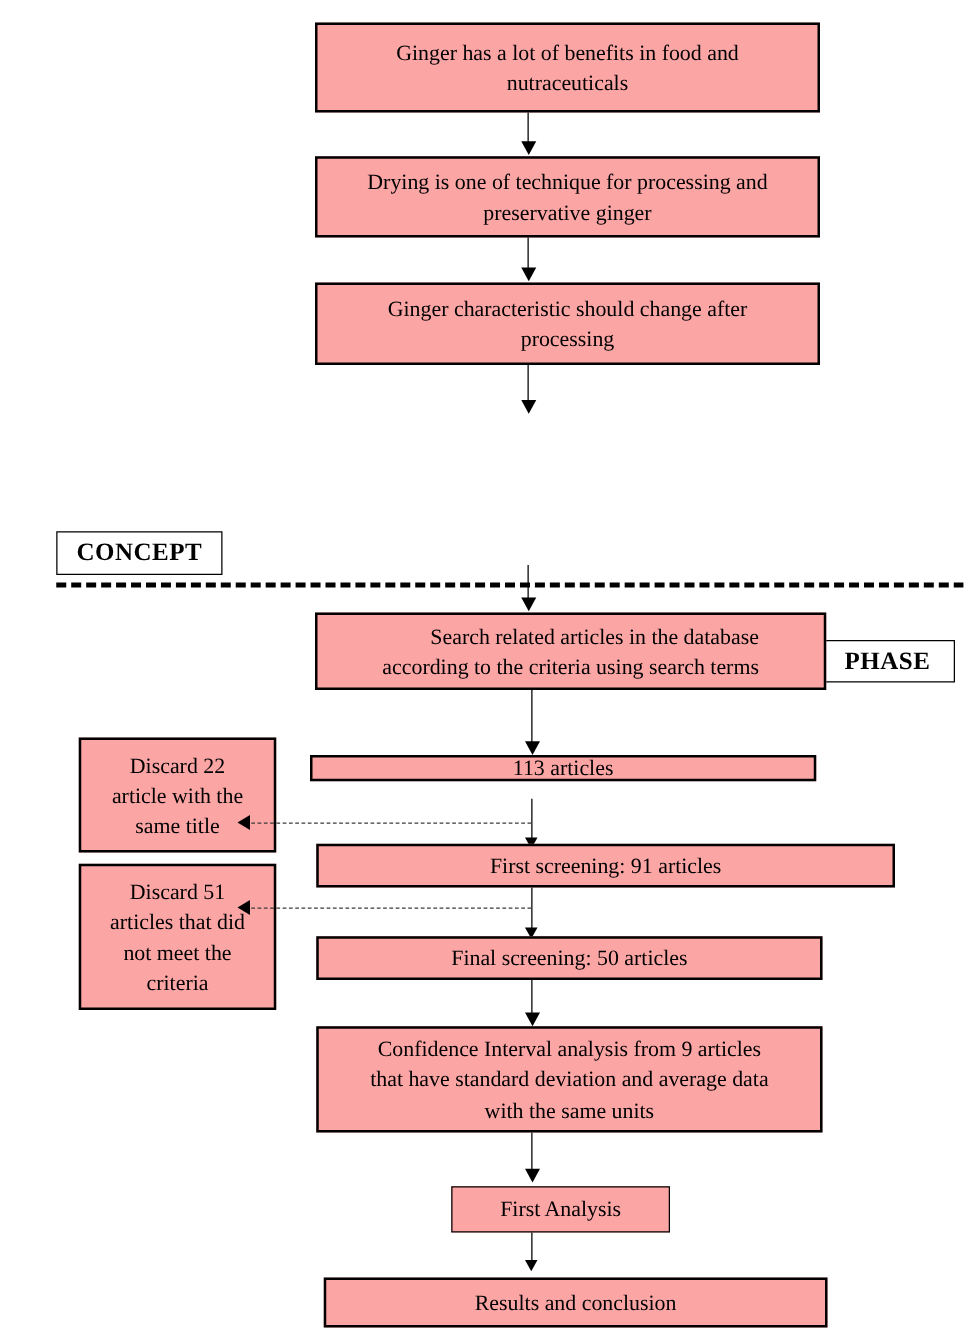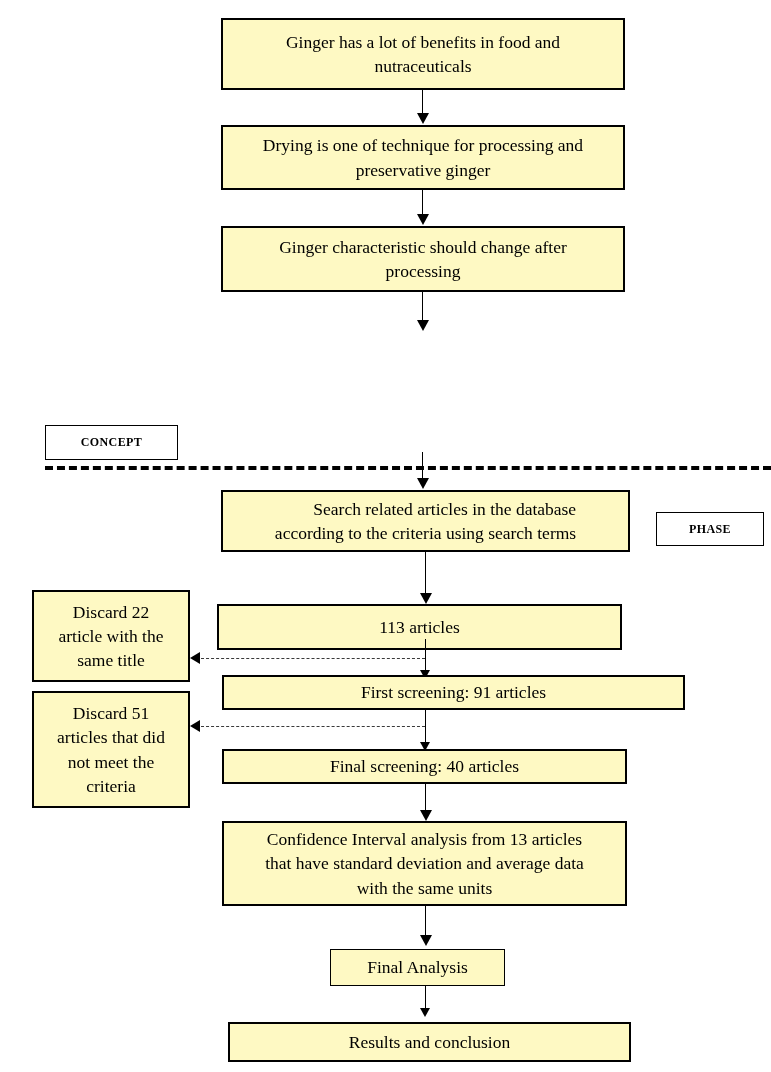--- a/index.html
+++ b/index.html
@@ -15,45 +15,46 @@
     font-family: "Liberation Serif", "DejaVu Serif", serif;
     color: #000000;
     overflow: hidden;
   }
 
   
   .node {
     position: absolute;
     box-sizing: border-box;
     border: 2px solid #000000;
-    background: #fef9c3;
+    background: #fca5a5;
     display: flex;
     align-items: center;
     justify-content: center;
     text-align: center;
     font-size: 17.5px;
     line-height: 1.38;
     padding: 4px 8px;
     white-space: pre-line;
+    margin-left: 31px;
   }
   .node.thin {
     border-width: 1.5px;
   }
 
   
   .tag {
     position: absolute;
     box-sizing: border-box;
     border: 1.5px solid #000000;
     background: #ffffff;
     display: flex;
     align-items: center;
     justify-content: center;
     font-weight: bold;
-    font-size: 12px;
+    font-size: 20px;
     letter-spacing: 0.4px;
   }
 
   
   .vline {
     position: absolute;
     width: 0;
     border-left: 1.7px solid #000000;
   }
   .arrowhead {
@@ -120,50 +121,50 @@
   <div class="vline" style="left:422px; top:452px; height:29px;"></div>
   <div class="arrowhead" style="left:417px; top:478px;"></div>
 
   <div class="tag" style="left:656px; top:483px; width:108px; height:34px;margin-top:29px;">PHASE</div>
 
   <div class="node" style="left:221px; top:490px; width:409px; height:62px;text-align:right;">Search related articles in the database
 according to the criteria using search terms</div>
   <div class="vline" style="left:425px; top:552px; height:45px;"></div>
   <div class="arrowhead" style="left:420px; top:593px;"></div>
 
-  <div class="node" style="left:217px; top:604px; width:405px; height:46px;">113 articles</div>
+  <div class="node" style="left:217px; top:604px; width:405px; height:21px;">113 articles</div>
 
   <div class="node" style="left:32px; top:590px; width:158px; height:92px;">Discard 22
 article with the
 same title</div>
   <div class="vline" style="left:425px; top:639px; height:35px;"></div>
   <div class="dashline" style="left:196px; top:658px; width:229px;"></div>
   <div class="arrowleft" style="left:190px; top:652px;"></div>
   <div class="arrowhead small" style="left:420px; top:670px;"></div>
 
   <div class="node" style="left:222px; top:675px; width:463px; height:35px;">First screening: 91 articles</div>
 
   <div class="node" style="left:32px; top:691px; width:158px; height:117px;">Discard 51
 articles that did
 not meet the
 criteria</div>
   <div class="vline" style="left:425px; top:710px; height:36px;"></div>
   <div class="dashline" style="left:196px; top:726px; width:229px;"></div>
   <div class="arrowleft" style="left:190px; top:720px;"></div>
   <div class="arrowhead small" style="left:420px; top:742px;"></div>
 
-  <div class="node" style="left:222px; top:749px; width:405px; height:35px;">Final screening: 40 articles</div>
+  <div class="node" style="left:222px; top:749px; width:405px; height:35px;">Final screening: 50 articles</div>
   <div class="vline" style="left:425px; top:784px; height:34px;"></div>
   <div class="arrowhead" style="left:420px; top:810px;"></div>
 
-  <div class="node" style="left:222px; top:821px; width:405px; height:85px;">Confidence Interval analysis from 13 articles
+  <div class="node" style="left:222px; top:821px; width:405px; height:85px;">Confidence Interval analysis from 9 articles
 that have standard deviation and average data
 with the same units</div>
   <div class="vline" style="left:425px; top:906px; height:36px;"></div>
   <div class="arrowhead" style="left:420px; top:935px;"></div>
 
-  <div class="node thin" style="left:330px; top:949px; width:175px; height:37px;">Final Analysis</div>
+  <div class="node thin" style="left:330px; top:949px; width:175px; height:37px;">First Analysis</div>
   <div class="vline" style="left:425px; top:986px; height:27px;"></div>
   <div class="arrowhead small" style="left:420px; top:1008px;"></div>
 
   <div class="node" style="left:228px; top:1022px; width:403px; height:40px;">Results and conclusion</div>
 
 </div>
 
 </body></html>

